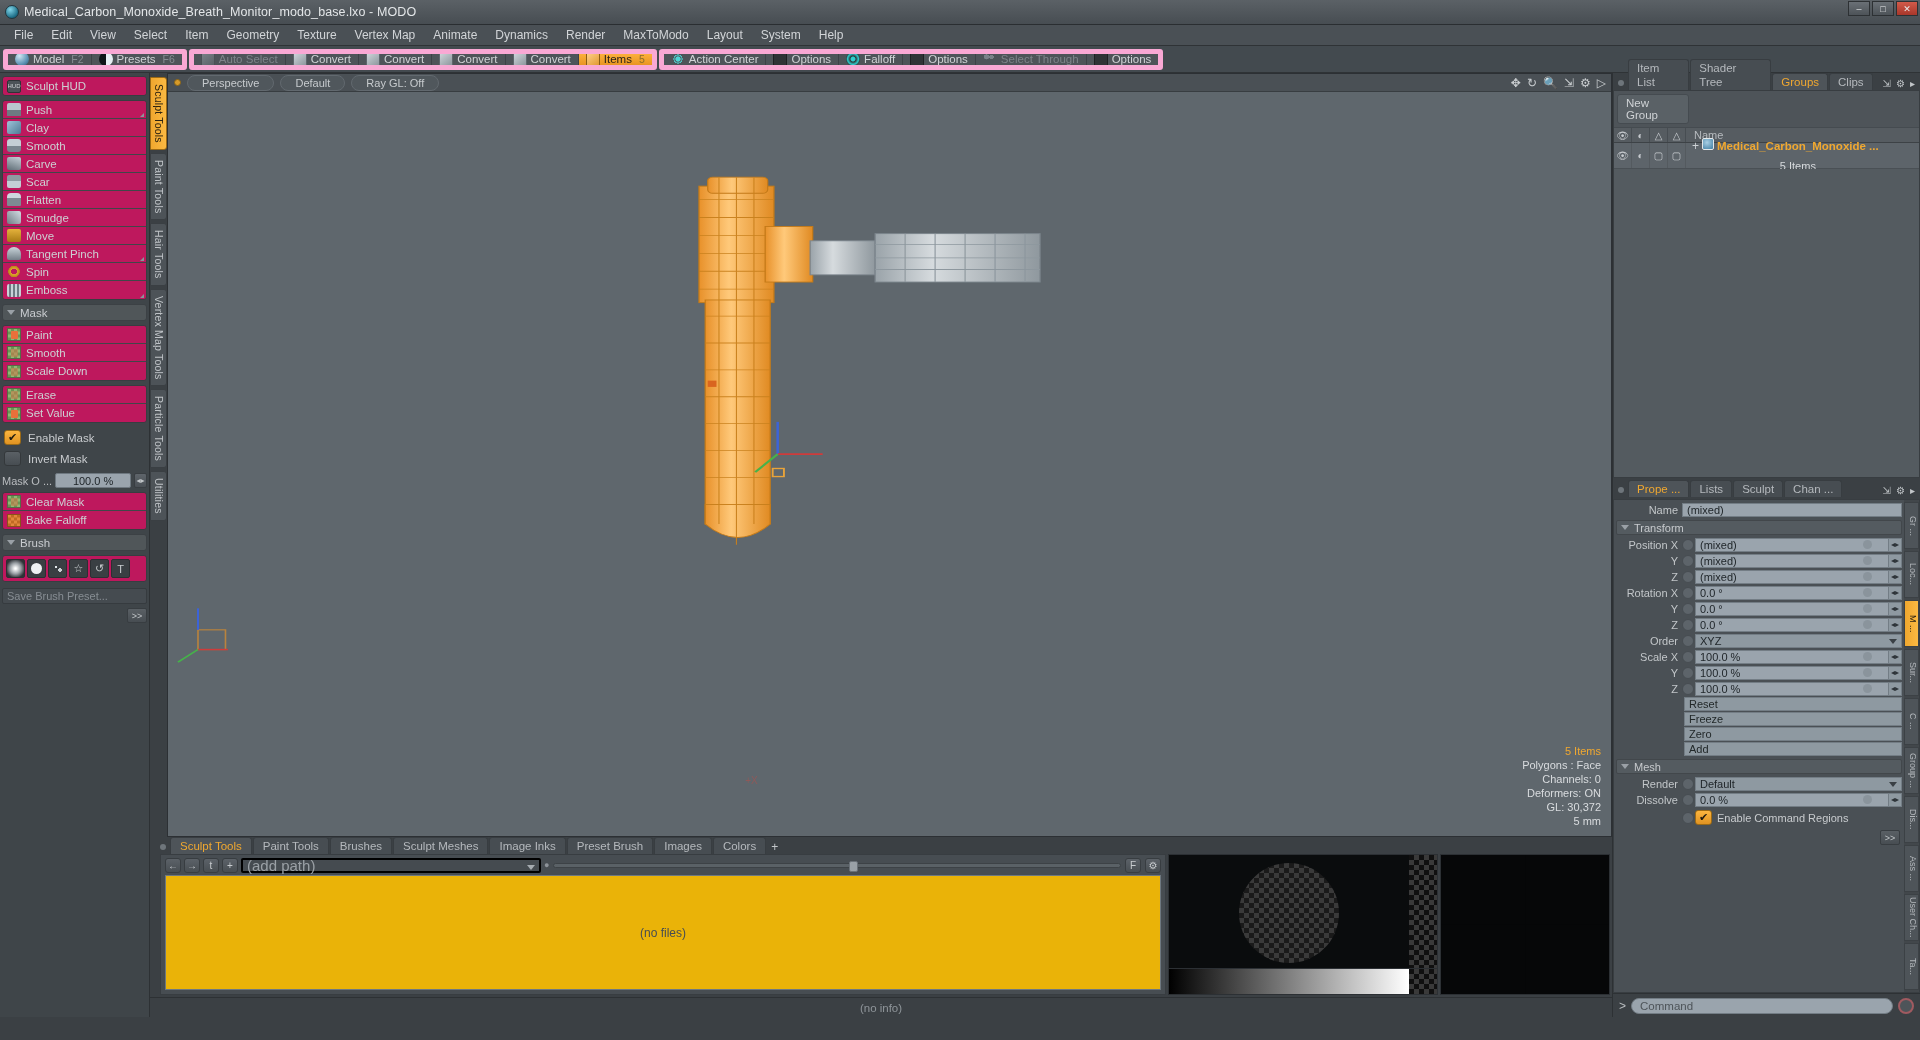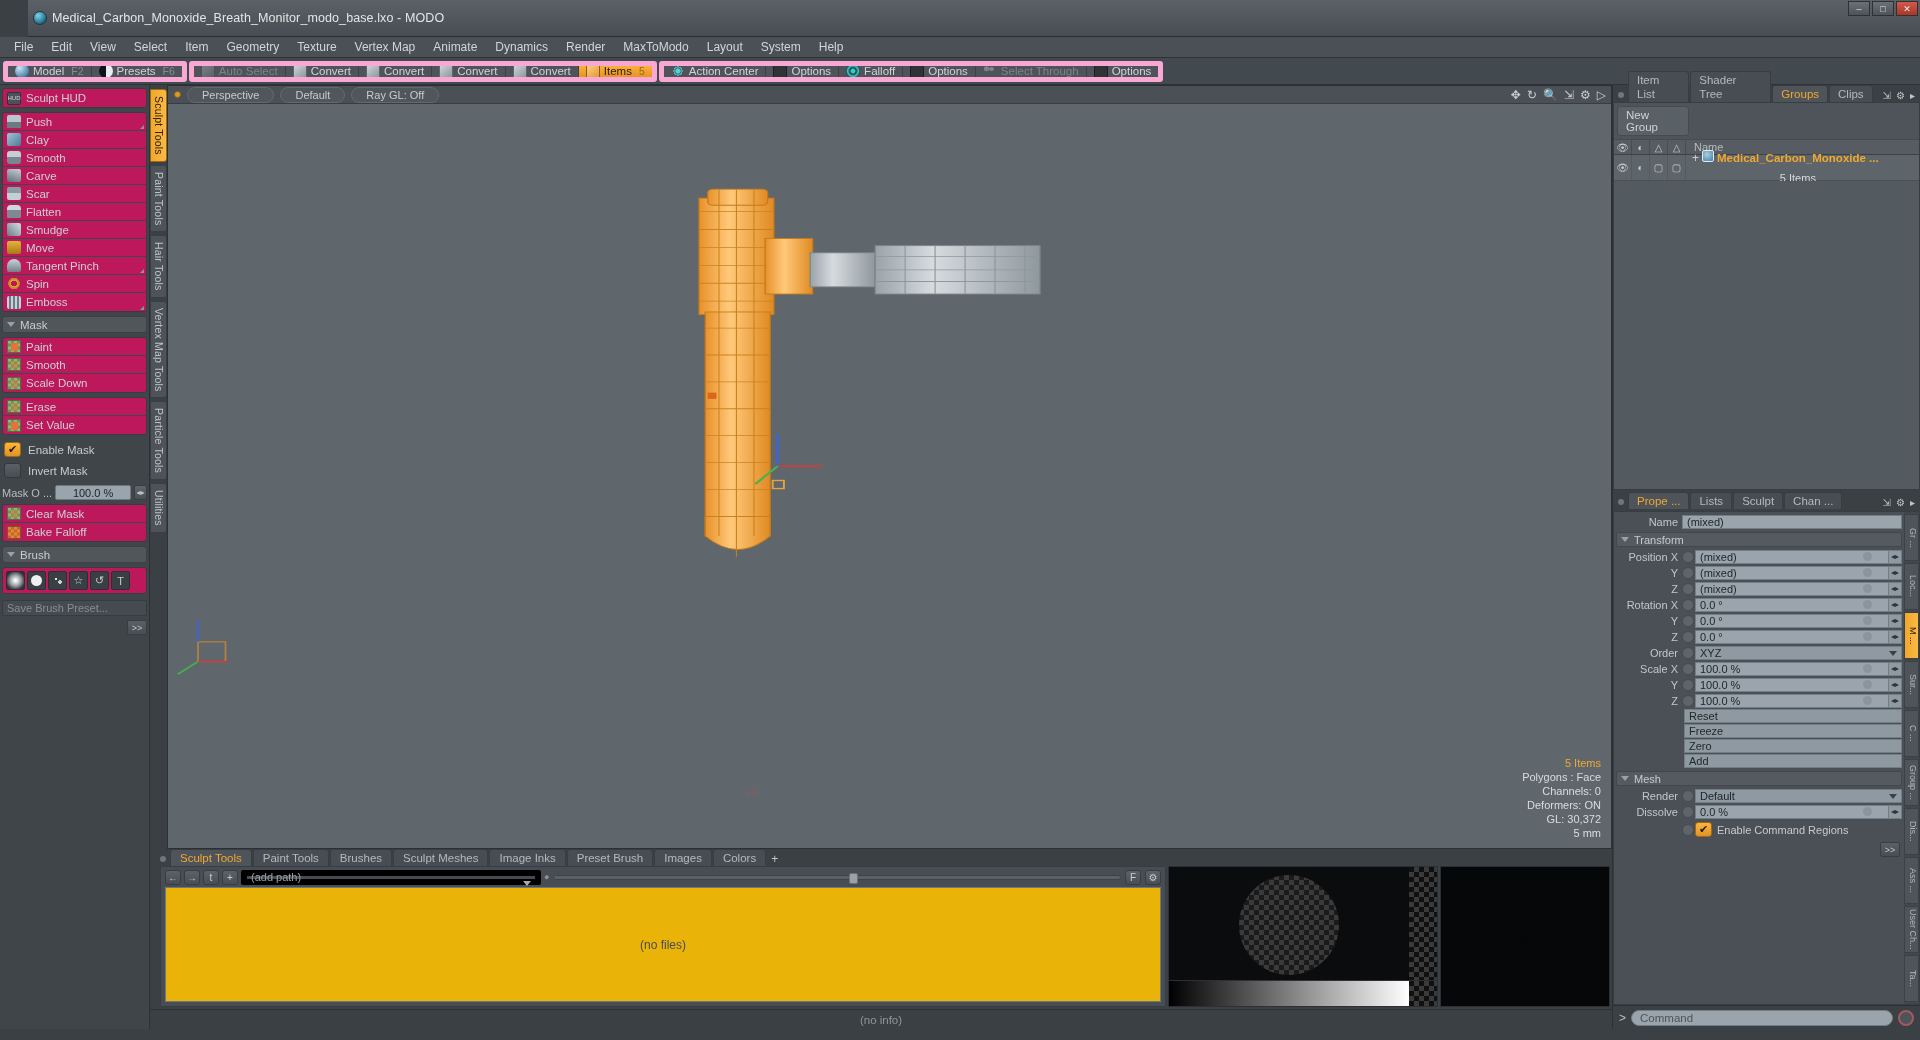--- a/index.html
+++ b/index.html
@@ -6,24 +6,23 @@
   html,body { width:1920px; height:1040px; overflow:hidden; }
   body {
     font-family:"Liberation Sans", sans-serif;
     font-size:12px;
     background:#3b4044;
     color:#c8cbce;
     -webkit-font-smoothing:antialiased;
   }
   
   #titlebar {
-    height:37px; background:linear-gradient(#5b6166,#474d52);
+    height:25px; background:linear-gradient(#5b6166,#474d52);
     display:flex; align-items:center; border-bottom:1px solid #2a2e31;
     position:relative;
-    margin-left:28px;
   }
   #titlebar .app-icon {
     width:14px; height:14px; margin:0 5px 0 5px; border-radius:50%;
     background:radial-gradient(circle at 35% 30%,#7fd4e8,#1d6d86 70%,#0d3a4a);
     border:1px solid #20353e;
   }
   #titlebar .title-text { font-size:12.5px; color:#e3e6e8; letter-spacing:0.1px; }
   #win-btns { position:absolute; right:2px; top:1px; display:flex; gap:2px; }
   #win-btns div {
     width:22px; height:15px; background:linear-gradient(#6a7076,#4d5358);
@@ -189,22 +188,22 @@
   .bdot { width:6px;height:6px;border-radius:50%;background:#6e757b;margin:0 3px 4px 0; }
   #bcontent { flex:1; display:flex; gap:2px; padding:0 2px 2px 10px; }
   #bfiles { flex:1; background:#474d52; border:1px solid #383d41; display:flex; flex-direction:column; }
   #bpathbar { height:20px; display:flex; align-items:center; gap:3px; padding:2px 4px; }
   .pbtn {
     width:16px;height:15px;background:linear-gradient(#5c6268,#484e53);
     border:1px solid #383d41;border-radius:3px;color:#c8cccf;font-size:10px;
     display:flex;align-items:center;justify-content:center;
   }
   #pathsel {
-    flex:0 1 300px; height:15px; background:#454b50; border:6px solid #000000;
-    border-radius:2px; color:#9aa0a5; font-size:11px; display:flex;
+    flex:0 1 300px; height:15px; background:#454b50; border:2px solid #000000;
+    border-radius:2px; color:#9aa0a5; font-size:15px; display:flex;
     align-items:center; padding:0 4px; position:relative;
   }
   #pathsel .cv { position:absolute;right:4px;top:5px;width:0;height:0;border-left:4px solid transparent;border-right:4px solid transparent;border-top:5px solid #a5abb0; }
   #slider { flex:1; display:flex; align-items:center; gap:4px; }
   #slider .track { flex:1; height:5px; background:#5a6166; border:1px solid #3d4246; border-radius:3px; position:relative; }
   #slider .knob { position:absolute; left:52%; top:-3px; width:9px; height:11px; background:#9aa1a7; border:1px solid #6a7178; border-radius:2px; }
   #filelist {
     flex:1; margin:0 4px 4px 4px; background:#eab308; border:1px solid #6e7880;
     display:flex; align-items:center; justify-content:center;
     color:#474d52; font-size:12px;

